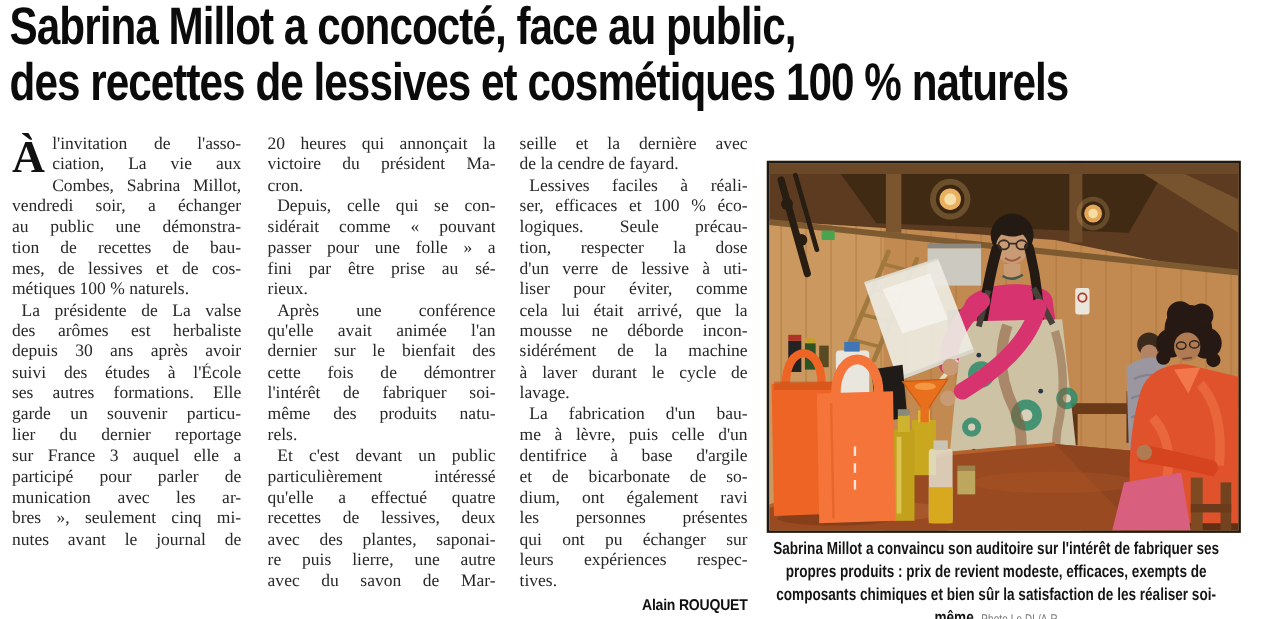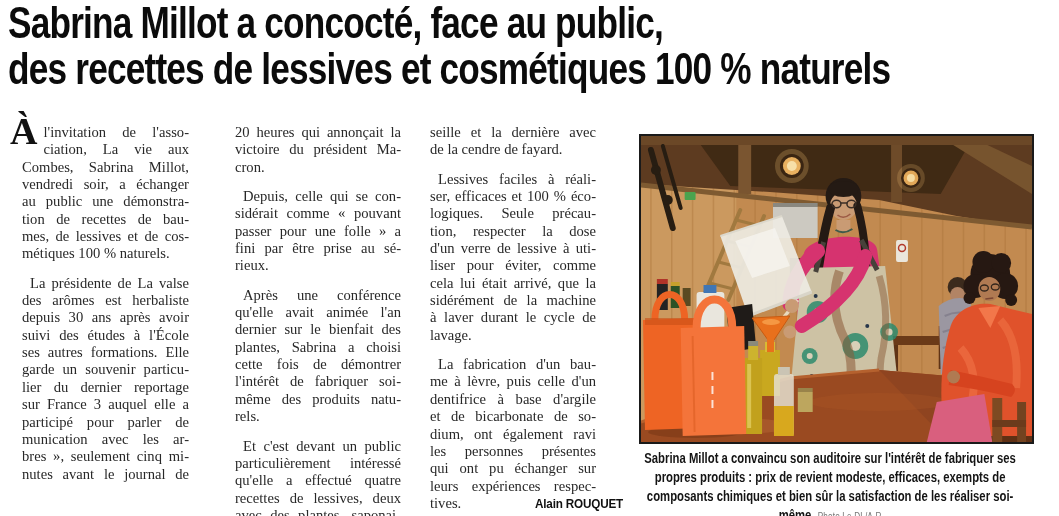--- a/index.html
+++ b/index.html
@@ -8,22 +8,22 @@
 
   
   .headline{position:absolute;left:8px;top:0;margin:0;font-family:"Liberation Sans",sans-serif;
     font-weight:700;color:#0b0b0b;font-size:44px;line-height:46px;letter-spacing:-1px;
     transform:scaleX(0.8);transform-origin:0 0;white-space:nowrap;}
 
   
   .col{position:absolute;top:112px;font-size:14.6px;line-height:17.35px;color:#282828;}
   .col1{left:10px;width:191px;}
   .col2{left:223px;width:190px;}
-  .col3{left:418px;width:190px;}
-  .para{margin:12px;}
+  .col3{left:433px;width:190px;}
+  .para{margin:0;}
   .line{height:17.35px;overflow:hidden;text-align:justify;text-align-last:justify;}
   .line.endline{text-align-last:left;}
   .line.indent{text-indent:8px;}
   .dropcap{float:left;font-family:"Liberation Serif",serif;font-weight:700;color:#111;
     font-size:38px;line-height:36px;height:34px;padding:1px 6px 0 0;}
 
   .byline{position:absolute;left:405px;top:496px;width:218px;text-align:right;
     font-family:"Liberation Sans",sans-serif;font-weight:700;font-size:13px;
     letter-spacing:-0.2px;color:#101010;transform:scaleX(0.9);transform-origin:100% 0;}
 
@@ -82,21 +82,20 @@
         <div class="line indent">Depuis, celle qui se con-</div>
         <div class="line">sidérait comme « pouvant</div>
         <div class="line">passer pour une folle » a</div>
         <div class="line">fini par être prise au sé-</div>
         <div class="line endline">rieux.</div>
       </div>
       <div class="para">
         <div class="line indent">Après une conférence</div>
         <div class="line">qu'elle avait animée l'an</div>
         <div class="line">dernier sur le bienfait des</div>
-        <div class="line">plantes, Sabrina a choisi</div>
         <div class="line">cette fois de démontrer</div>
         <div class="line">l'intérêt de fabriquer soi-</div>
         <div class="line">même des produits natu-</div>
         <div class="line endline">rels.</div>
       </div>
       <div class="para">
         <div class="line indent">Et c'est devant un public</div>
         <div class="line">particulièrement intéressé</div>
         <div class="line">qu'elle a effectué quatre</div>
         <div class="line">recettes de lessives, deux</div>
@@ -111,20 +110,21 @@
         <div class="line endline">de la cendre de fayard.</div>
       </div>
       <div class="para">
         <div class="line indent">Lessives faciles à réali-</div>
         <div class="line">ser, efficaces et 100 % éco-</div>
         <div class="line">logiques. Seule précau-</div>
         <div class="line">tion, respecter la dose</div>
         <div class="line">d'un verre de lessive à uti-</div>
         <div class="line">liser pour éviter, comme</div>
         <div class="line">cela lui était arrivé, que la</div>
+        <div class="line">mousse ne déborde incon-</div>
         <div class="line">sidérément de la machine</div>
         <div class="line">à laver durant le cycle de</div>
         <div class="line endline">lavage.</div>
       </div>
       <div class="para">
         <div class="line indent">La fabrication d'un bau-</div>
         <div class="line">me à lèvre, puis celle d'un</div>
         <div class="line">dentifrice à base d'argile</div>
         <div class="line">et de bicarbonate de so-</div>
         <div class="line">dium, ont également ravi</div>

